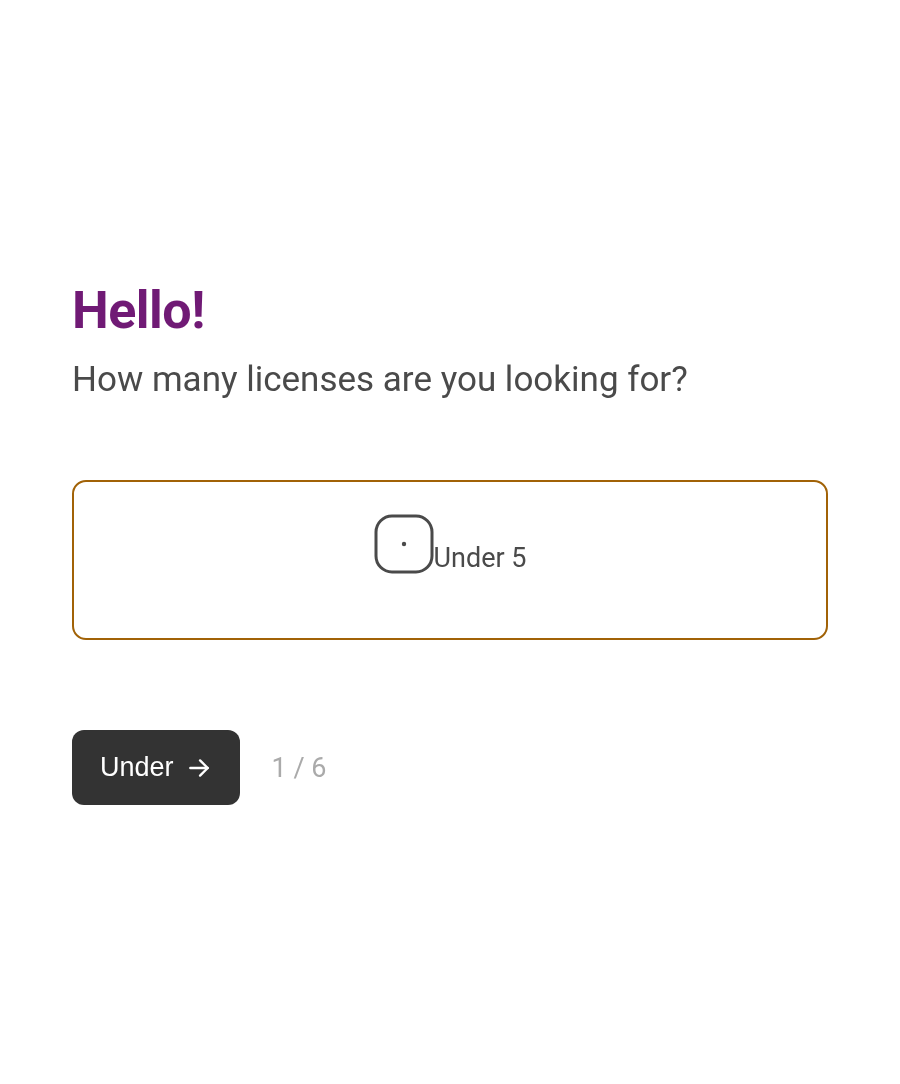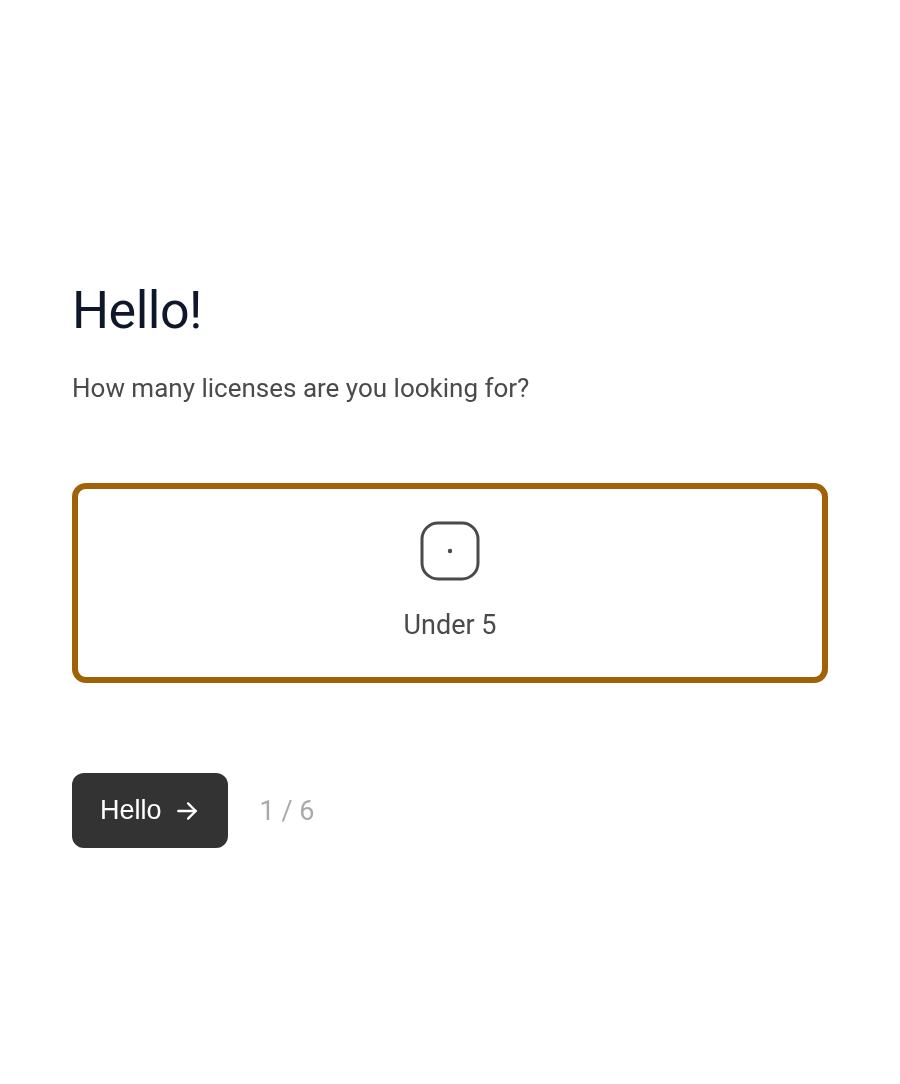--- a/index.html
+++ b/index.html
@@ -9,43 +9,43 @@
     }
     body {
       font-family: -apple-system, BlinkMacSystemFont, 'Segoe UI', Roboto, Helvetica, Arial, sans-serif;
       background: #ffffff;
       width: 900px;
       height: 1084px;
       padding: 280px 72px 0 72px;
     }
     .title {
       font-size: 52px;
-      font-weight: 400;
-      color: #0f172a;
-      margin-bottom: 32px;
+      font-weight: 700;
+      color: #701a75;
+      margin-bottom: 18px;
       letter-spacing: -0.5px;
     }
     .subtitle {
-      font-size: 26px;
+      font-size: 35px;
       font-weight: 400;
       color: #4a4a4a;
       margin-bottom: 80px;
     }
     .options {
       display: flex;
       gap: 16px;
       margin-bottom: 90px;
     }
     .option-card {
       flex: 1;
-      border: 6px solid #a16207;
+      border: 2px solid #a16207;
       border-radius: 14px;
       padding: 32px 20px 36px 20px;
       display: flex;
-      flex-direction: column;
+      flex-direction: row;
       align-items: center;
       justify-content: center;
       cursor: pointer;
       background: #fff;
     }
     .option-icon {
       width: 60px;
       height: 60px;
       margin-bottom: 28px;
       display: flex;
@@ -97,21 +97,21 @@
         <rect x="2" y="2" width="56" height="56" rx="16" stroke="#4a4a4a" stroke-width="3" fill="none"></rect>
         <circle cx="30" cy="30" r="2.2" fill="#4a4a4a"></circle>
       </svg>
     </div>
     <span class="option-label">Under 5</span>
   </div>
 </div>
 
 <div class="footer">
   <button class="next-button">
-    <span>Hello</span>
+    <span>Under</span>
     <span class="arrow">
       <svg width="26" height="26" viewBox="0 0 24 24" fill="none" stroke="#ffffff" stroke-width="2.2" stroke-linecap="round" stroke-linejoin="round">
         <line x1="4" y1="12" x2="20" y2="12"></line>
         <polyline points="13 5 20 12 13 19"></polyline>
       </svg>
     </span>
   </button>
   <span class="progress">1 / 6</span>
 </div>
 

